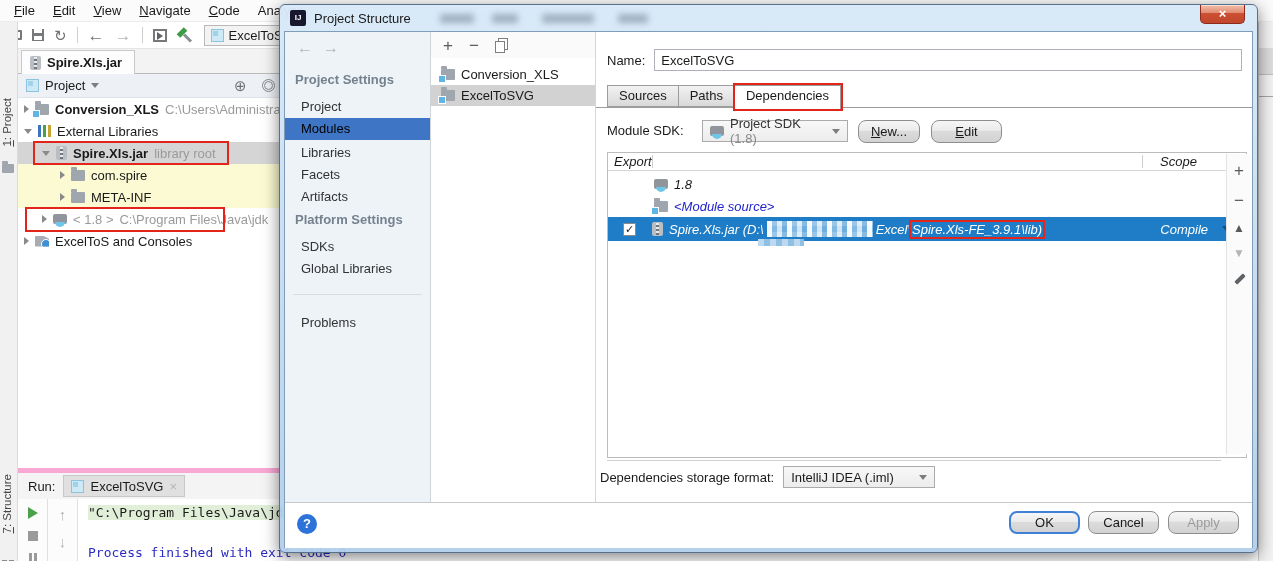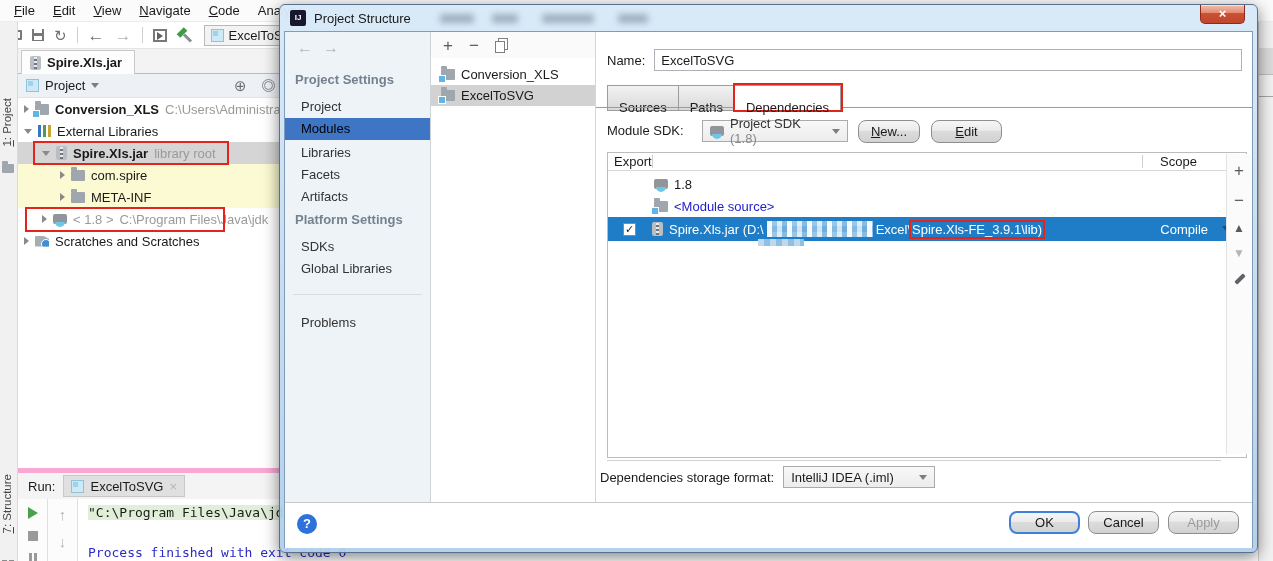--- a/index.html
+++ b/index.html
@@ -97,28 +97,28 @@
 
   #dlg-modlist{position:absolute;left:146px;top:0;width:165px;height:470px;background:#fff;border-right:1px solid #d6d6d6;}
   #modlist-toolbar{height:26px;display:flex;align-items:center;gap:16px;padding-left:12px;background:#fafafa;}
   .mod-item{position:absolute;left:0;right:0;height:21px;display:flex;align-items:center;gap:6px;padding-left:10px;}
   .mod-item.sel{background:#d2d2d2;}
 
   #dlg-main{position:absolute;left:311px;top:0;width:656px;height:470px;}
   #name-row{position:absolute;left:11px;top:17px;right:10px;display:flex;align-items:center;gap:9px;}
   #name-input{flex:1;height:22px;border:1px solid #aeb2b8;padding:0 6px;font:13px "Liberation Sans","DejaVu Sans",sans-serif;background:#fff;color:#1a1a1a;}
   #ptabs{position:absolute;left:11px;top:53px;display:flex;}
-  .ptab{height:22px;line-height:20px;padding:12px 11px;border:1px solid #9c9c9c;border-left-width:0;background:linear-gradient(#f2f2f2,#d9d9d9);}
+  .ptab{height:22px;line-height:20px;padding:0 11px;border:1px solid #9c9c9c;border-left-width:0;background:linear-gradient(#f2f2f2,#d9d9d9);}
   .ptab:first-child{border-left-width:1px;}
   .ptab.sel{background:#fff;height:24px;border-bottom:none;box-shadow:0 0 0 2px #e2241a;position:relative;z-index:3;}
   #ptab-rule{position:absolute;left:0;right:0;top:75px;border-top:1px solid #9c9c9c;}
   #sdk-row{position:absolute;left:11px;top:88px;right:0;height:22px;}
   .combo{position:absolute;height:22px;border:1px solid #ababab;background:linear-gradient(#f8f8f8,#ececec);display:flex;align-items:center;gap:6px;padding:0 7px;}
   .btn{position:absolute;height:23px;background:linear-gradient(#f6f6f6 0%,#ebebeb 45%,#dcdcdc 46%,#d2d2d2 100%);border:1px solid #8e8e8e;border-radius:8px;text-align:center;line-height:21px;}
-  #dep-table{position:absolute;left:11px;top:120px;width:640px;height:306px;border:1px solid #bcbcbc;background:#fff;}
+  #dep-table{position:absolute;left:11px;top:120px;width:640px;height:306px;border:1px solid #bcbcbc;background:#fff;font-style:italic;}
   #dep-header{position:absolute;left:0;right:0;top:0;height:18px;border-bottom:1px solid #d6d6d6;}
   #dep-header .vline{position:absolute;top:2px;bottom:2px;width:1px;background:#cfcfcf;}
   .dep-row{position:absolute;left:0;right:0;height:22px;display:flex;align-items:center;gap:6px;white-space:nowrap;}
   .dep-row.sel{background:#1e7dc6;color:#fff;height:24px;}
   .link-blue{color:#2222cc;}
   .redbox-in{border:2px solid #e2241a;padding:0 1px;margin:0 -2px;}
   .censored{display:inline-block;width:106px;height:16px;vertical-align:-3px;margin:0 3px;background:repeating-linear-gradient(90deg,rgba(255,255,255,.92) 0 5px,rgba(156,200,235,.55) 5px 10px,rgba(255,255,255,.7) 10px 15px,rgba(120,180,225,.5) 15px 20px),repeating-linear-gradient(0deg,rgba(255,255,255,.55) 0 5px,rgba(170,210,240,.5) 5px 11px);}
   .censor-spill{position:absolute;left:150px;top:86px;width:46px;height:7px;background:repeating-linear-gradient(90deg,#bcd9ef 0 6px,#8fc0e4 6px 12px);}
   #dep-strip{position:absolute;left:630px;top:122px;width:25px;height:300px;background:#fbfbfb;border-left:1px solid #e3e3e3;display:flex;flex-direction:column;align-items:center;gap:13px;padding-top:8px;}
   #storage-div{position:absolute;left:11px;top:428px;width:614px;border-top:1px solid #d0d0d0;}
@@ -208,21 +208,21 @@
   </div>
   <div class="trow" style="top:110px;padding-left:24px">
     <span class="chev r"></span>
     <span class="i icon-sdk"></span>
     <span class="gray">&lt; 1.8 &gt;</span>
     <span class="gray">C:\Program Files\Java\jdk</span>
   </div>
   <div class="trow" style="top:132px;padding-left:6px">
     <span class="chev r"></span>
     <span class="i icon-scratch"></span>
-    <span>Scratches and Scratches</span>
+    <span>ExcelToS and Consoles</span>
   </div>
   <div class="redbox-abs" style="left:15px;top:43px;width:196px;height:24px"></div>
   <div class="redbox-abs" style="left:7px;top:109px;width:200px;height:25px"></div>
 </div>
 
 <div id="tool-stripe" class="abs">
   <span class="vtab" style="top:76px"><u>1</u>: Project</span>
   <span class="i icon-folder" style="position:absolute;left:2px;top:142px;width:12px;height:9px"></span>
   <span class="vtab" style="top:452px"><u>7</u>: Structure</span>
   <span class="i icon-grid" style="position:absolute;left:2px;top:538px"></span>

